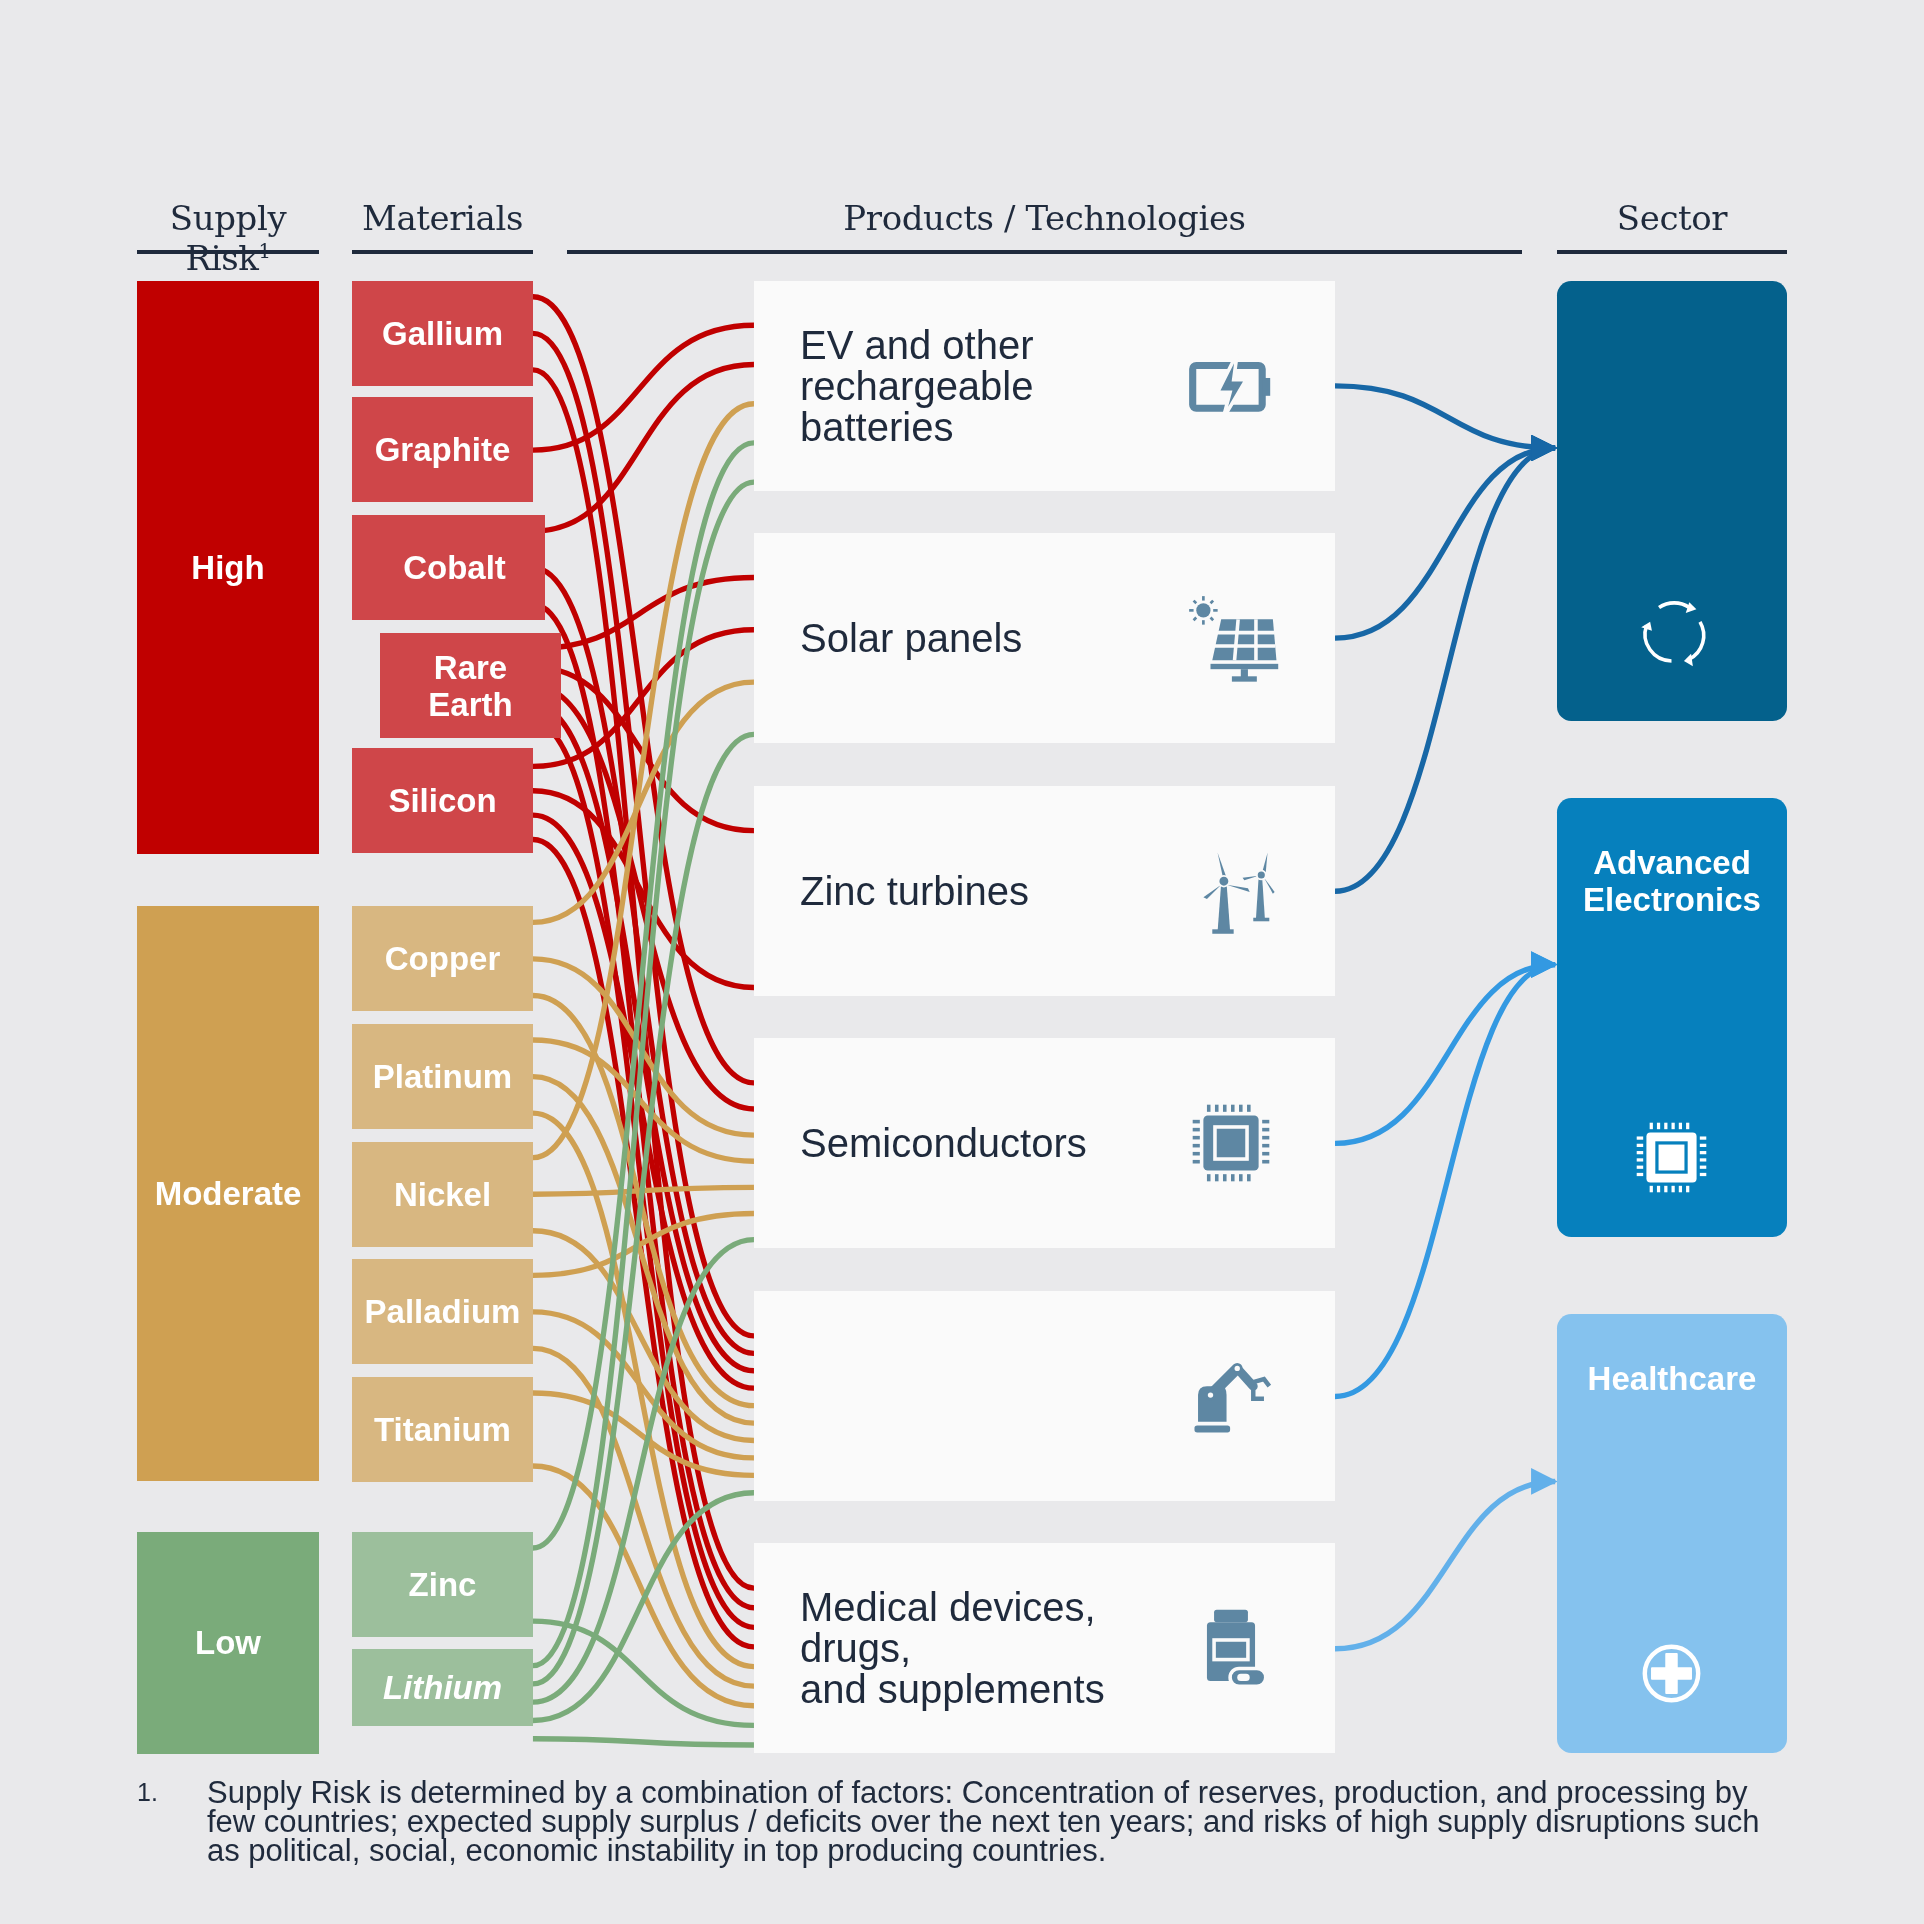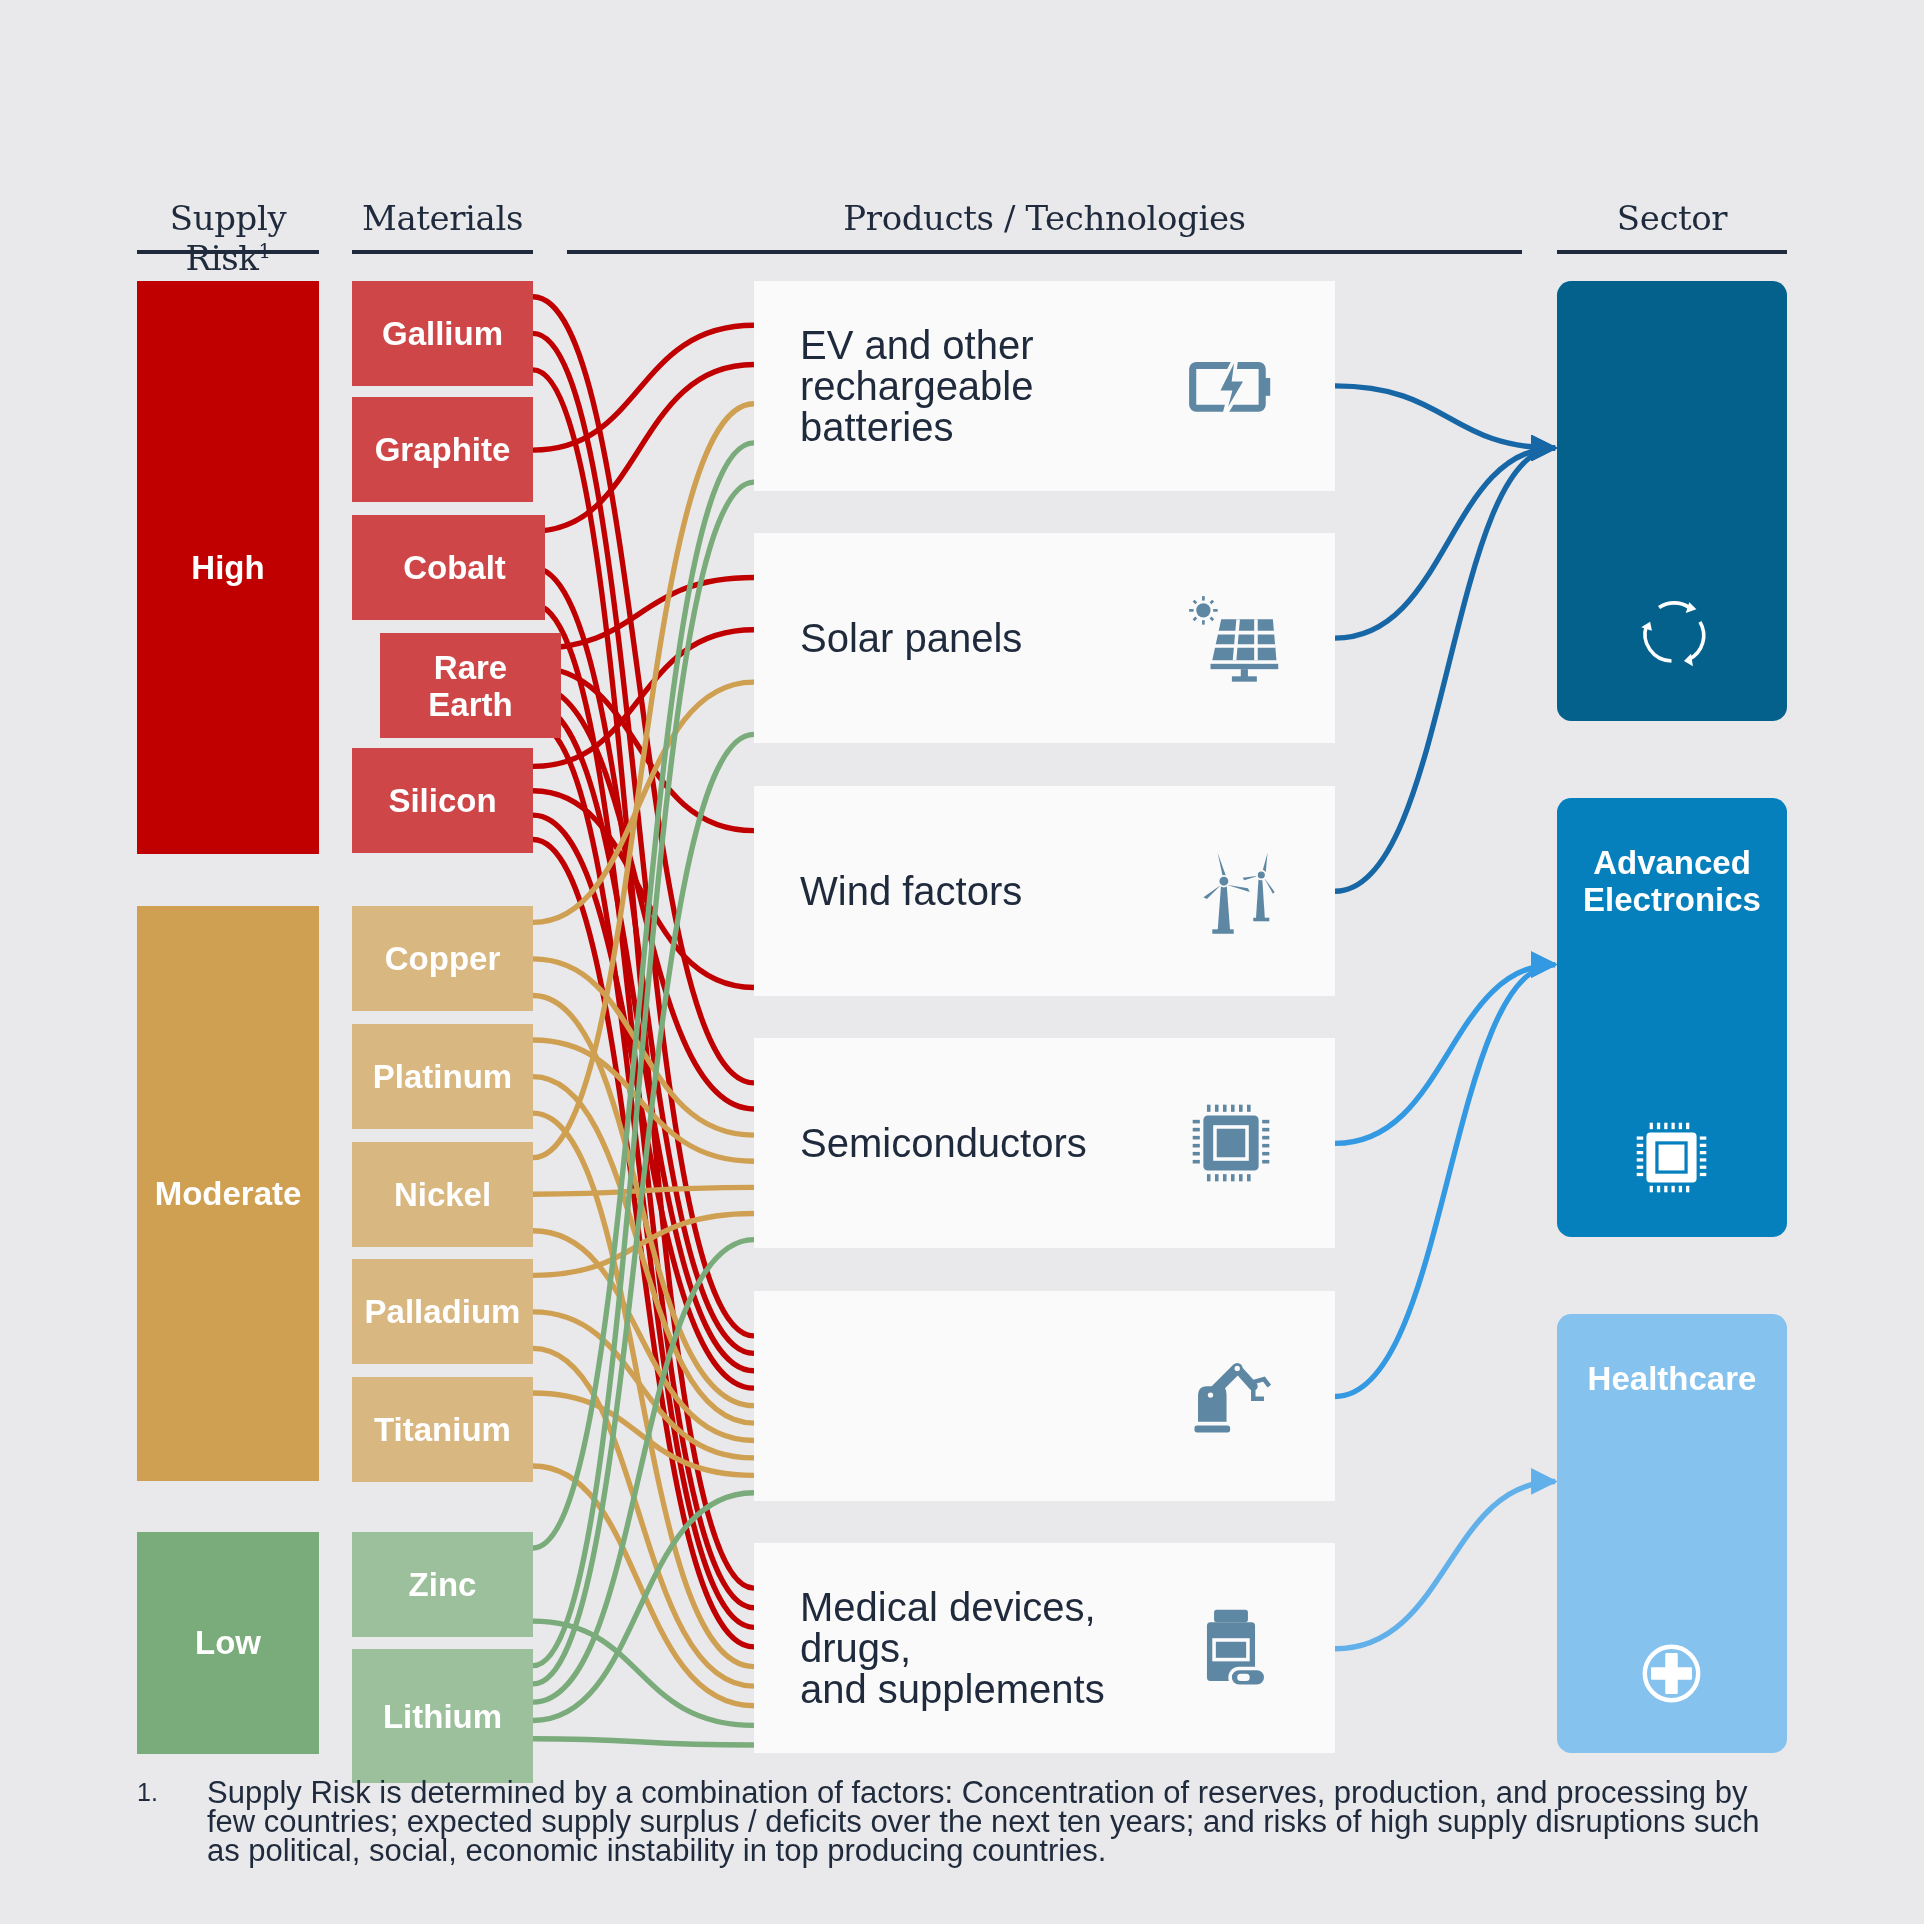--- a/index.html
+++ b/index.html
@@ -131,21 +131,21 @@
     </div>
     <div class="mat" style="top: 1259px; height: 105px; background: rgb(216, 183, 129);">
       <span>Palladium</span>
     </div>
     <div class="mat" style="top: 1377px; height: 105px; background: rgb(216, 183, 129);">
       <span>Titanium</span>
     </div>
     <div class="mat" style="top: 1532px; height: 105px; background: rgb(156, 191, 156);">
       <span>Zinc</span>
     </div>
-    <div class="mat" style="top: 1649px; height: 134px; background: rgb(156, 191, 156);">
+    <div class="mat" style="top: 1649px; height: 77px; background: rgb(156, 191, 156); font-style: italic;">
       <span>Lithium</span>
     </div>
   </div>
 
 <div id="prod-col">
     <div class="prod" style="top: 281px; height: 210px;">
       <div class="prod-label">EV and other
 rechargeable
 batteries</div>
       <div class="prod-icon" style="color: rgb(94, 135, 163);"><svg viewBox="0 0 110 110">
@@ -174,21 +174,21 @@
             <line x1="36" y1="64" x2="105" y2="64"></line>
             <line x1="63" y1="34" x2="59" y2="80"></line>
             <line x1="83" y1="34" x2="83" y2="80"></line>
           </g>
           <rect x="32" y="84" width="76" height="6" fill="currentColor"></rect>
           <rect x="66" y="90" width="8" height="10" fill="currentColor"></rect>
           <rect x="56" y="98" width="28" height="6" fill="currentColor"></rect>
         </svg></div>
     </div>
     <div class="prod" style="top: 786px; height: 210px;">
-      <div class="prod-label">Wind factors</div>
+      <div class="prod-label">Zinc turbines</div>
       <div class="prod-icon" style="color: rgb(94, 135, 163);"><svg viewBox="0 0 110 110">
           <polygon points="44,46 50,46 54,100 40,100" fill="currentColor"></polygon>
           <rect x="34" y="98" width="24" height="5" fill="currentColor"></rect>
           <polygon points="40,12 46,40 50,40" fill="currentColor"></polygon>
           <polygon points="50,48 76,56 74,52" fill="currentColor"></polygon>
           <polygon points="44,48 24,62 28,64" fill="currentColor"></polygon>
           <circle cx="47" cy="44" r="6" fill="currentColor" stroke="#fafafa" stroke-width="2"></circle>
           <polygon points="86,40 90,40 93,86 83,86" fill="currentColor"></polygon>
           <rect x="80" y="85" width="18" height="4" fill="currentColor"></rect>
           <polygon points="96,12 90,34 94,34" fill="currentColor"></polygon>

